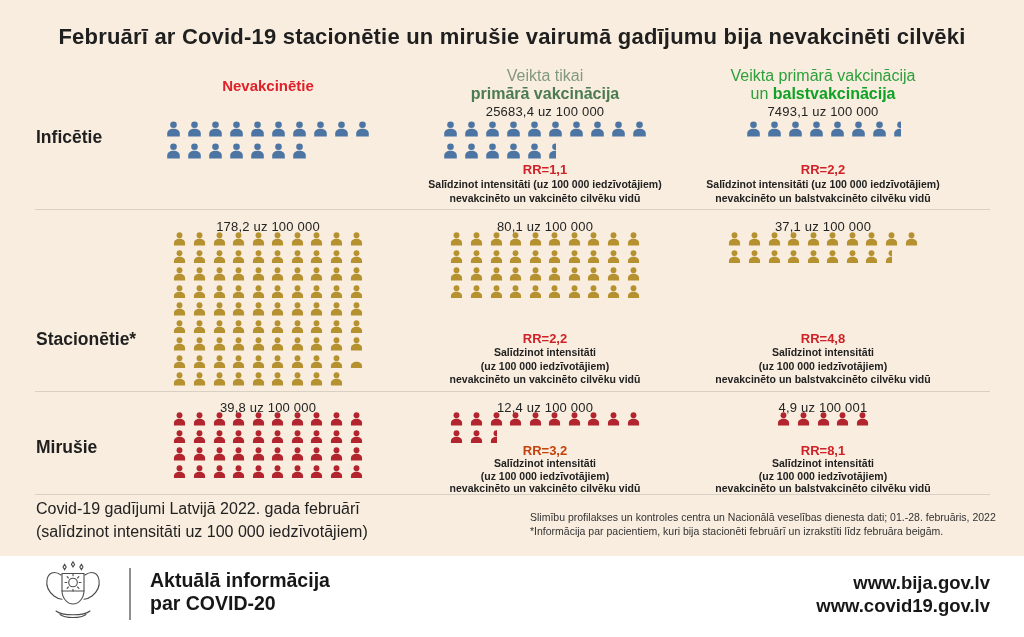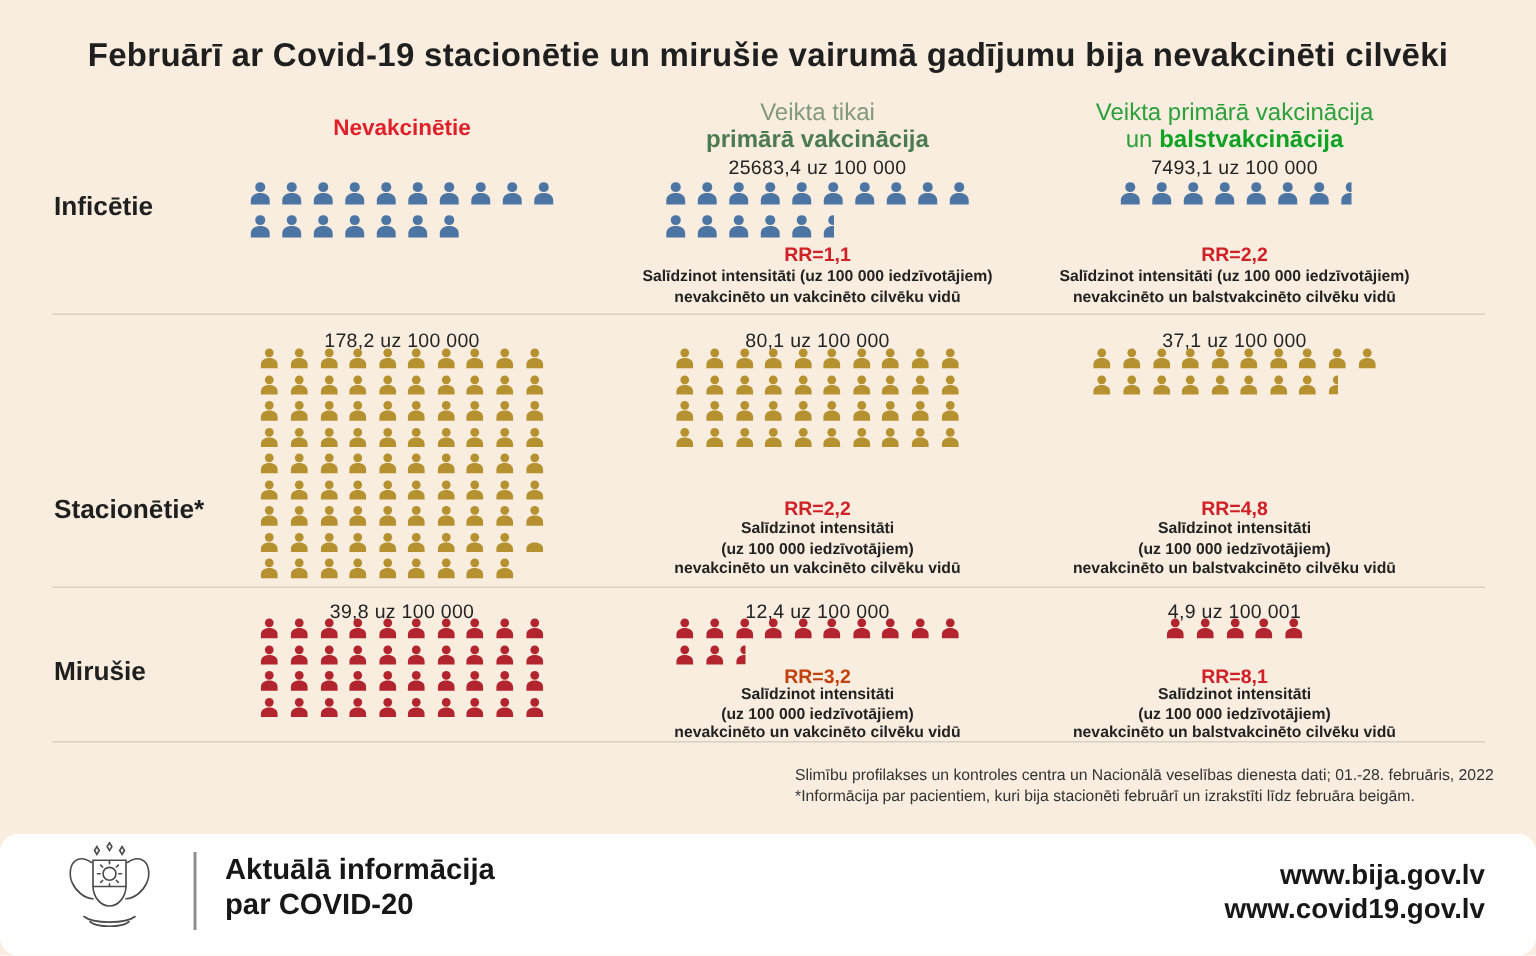--- a/index.html
+++ b/index.html
@@ -55,21 +55,21 @@
   
   .divider{position:absolute;left:35px;right:34px;height:1px;}
   .divider.d0{top:209px;}
   .divider.d1{top:391px;}
   .divider.d2{top:494px;}
   
   .bottom-left{position:absolute;left:36px;top:498px;font-size:16px;line-height:22.5px;color:#222;}
   .source-note{position:absolute;left:530px;top:510px;width:484px;
       font-size:10.5px;line-height:14px;color:#333;text-align:left;}
   
-  .footer{position:absolute;left:0;top:556px;width:1024px;height:81px;background:#ffffff;border-radius:12px;}
+  .footer{position:absolute;left:0;top:556px;width:1024px;height:81px;background:#ffffff;}
   .coa{position:absolute;left:36px;top:5px;}
   .foot-divider{position:absolute;left:129px;top:12px;width:2px;height:52px;}
   .tagline{position:absolute;left:150px;top:13px;font-size:19.5px;font-weight:700;line-height:23px;color:#171717;}
   .urls{position:absolute;right:34px;top:15px;text-align:right;font-size:18.5px;font-weight:700;line-height:23px;color:#171717;}
 </style>
 </head>
 <body>
 
 <div class="canvas" style="background: rgb(248, 237, 222);">
 
@@ -1724,20 +1724,24 @@
     <div class="rr" style="color: rgb(207, 33, 39);">RR=8,1</div>
     <div class="notes">
       <div>Salīdzinot intensitāti</div>
       <div>(uz 100 000 iedzīvotājiem)</div>
       <div>nevakcinēto un balstvakcinēto cilvēku vidū</div>
     </div>
   </div>
 
   <div class="divider d2" style="background: rgb(215, 208, 195);"></div>
 
+  <div class="bottom-left">
+    <div>Covid-19 gadījumi Latvijā 2022. gada februārī</div>
+    <div>(salīdzinot intensitāti uz 100 000 iedzīvotājiem)</div>
+  </div>
   <div class="source-note">
     <div>Slimību profilakses un kontroles centra un Nacionālā veselības dienesta dati; 01.-28. februāris, 2022</div>
     <div>*Informācija par pacientiem, kuri bija stacionēti februārī un izrakstīti līdz februāra beigām.</div>
   </div>
 
   <div class="footer">
     <svg class="coa" width="74" height="60" viewBox="0 0 74 60" fill="none" stroke="#4c4c4c" stroke-width="1.1" stroke-linecap="round">
       <path d="M27 6 l1.6 -2.6 1.6 2.6 -1.6 2.6 z"></path>
       <path d="M35.4 3.4 l1.6 -2.6 1.6 2.6 -1.6 2.6 z"></path>
       <path d="M43.8 6 l1.6 -2.6 1.6 2.6 -1.6 2.6 z"></path>

